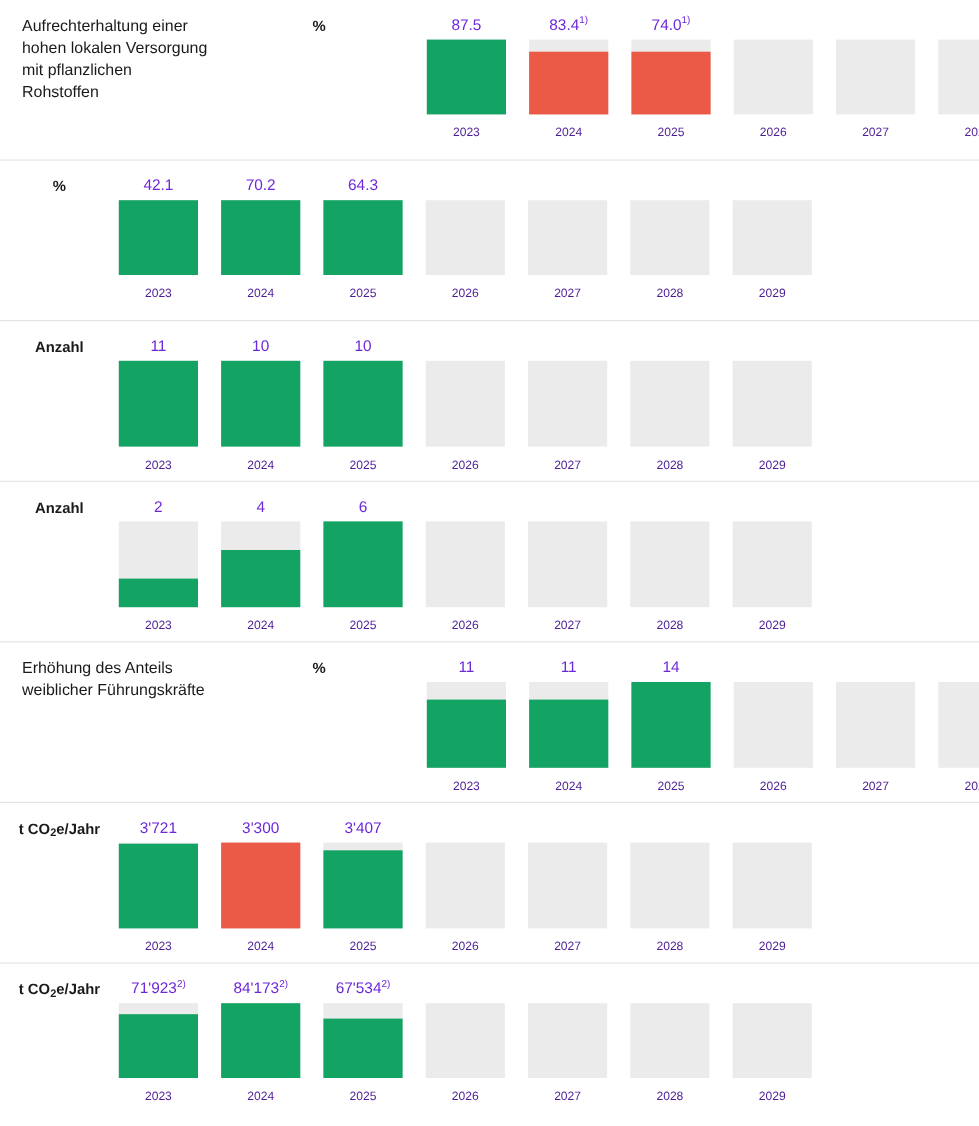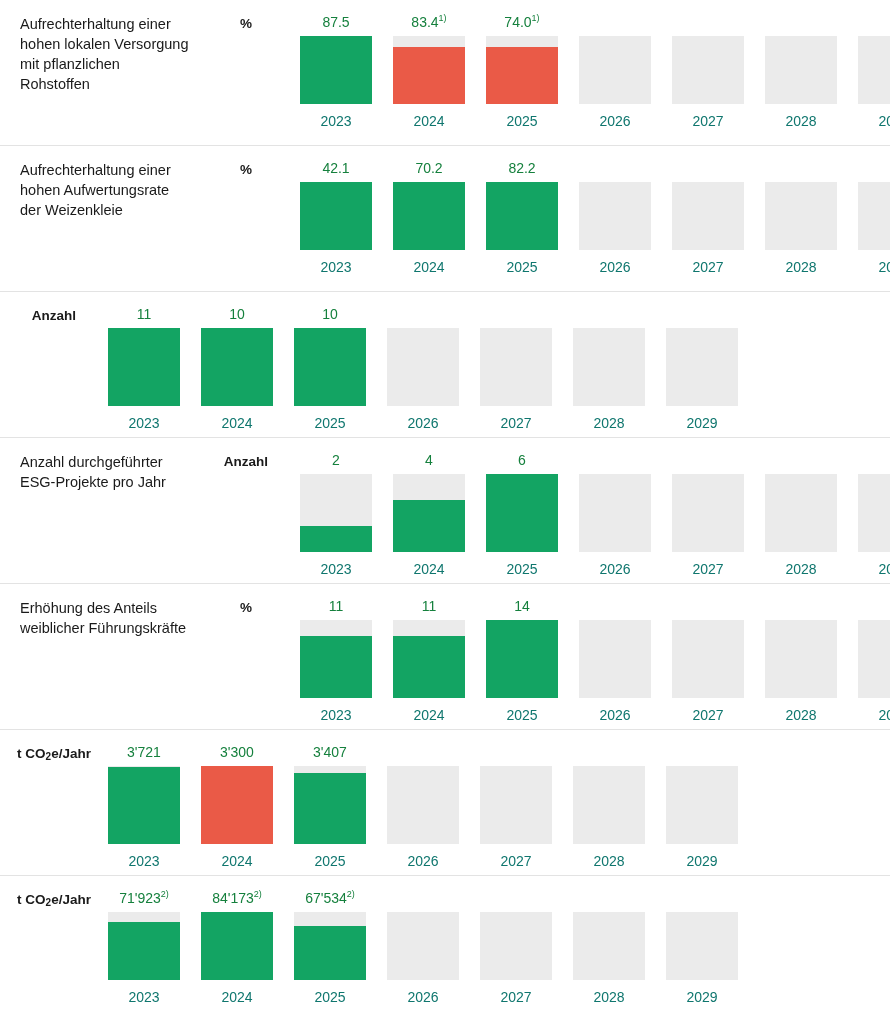--- a/index.html
+++ b/index.html
@@ -72,21 +72,21 @@
     margin-right: 21px;
     display: flex;
     flex-direction: column;
     align-items: center;
   }
   .bar-col:last-child {
     margin-right: 0;
   }
   .value {
     font-size: 14px;
-    color: #15803d;
+    color: #6d28d9;
     height: 20px;
     line-height: 20px;
     white-space: nowrap;
     text-align: center;
   }
   .value sup {
     font-size: 9px;
     vertical-align: super;
     line-height: 0;
   }
@@ -100,33 +100,33 @@
     position: absolute;
     left: 0;
     right: 0;
     bottom: 0;
     background: #13a463;
   }
   .fill.red {
     background: #ea5a47;
   }
   .year {
-    font-size: 14px;
-    color: #0f766e;
+    font-size: 11px;
+    color: #4c1d95;
     margin-top: 9px;
     height: 16px;
     line-height: 16px;
   }
 </style>
 </head>
 <body>
 
 <div class="sheet">
   <div id="rows-container">
-      <div class="row" style="height: 146px;">
+      <div class="row" style="height: 146px; gap: 44px;">
         <div class="label-cell">Aufrechterhaltung einer hohen lokalen Versorgung mit pflanzlichen Rohstoffen</div>
         <div class="unit-cell">%</div>
         <div class="chart-cell">
           <div class="bars">
             <div class="bar-col">
               <div class="value">87.5</div>
               <div class="track" style="height: 68px; background: rgb(235, 235, 235);">
                 <div class="fill" style="height: 100%; background: rgb(19, 164, 99);"></div>
               </div>
               <div class="year">2023</div>
@@ -161,40 +161,39 @@
               <div class="year">2028</div>
             </div>
             <div class="bar-col">
               <div class="track" style="height: 68px; background: rgb(235, 235, 235);"></div>
               <div class="year">2029</div>
             </div>
           </div>
         </div>
       </div>
       <div class="row" style="height: 146px;">
-        <div class="label-cell">Aufrechterhaltung einer hohen Aufwertungsrate der Weizenkleie</div>
         <div class="unit-cell">%</div>
         <div class="chart-cell">
           <div class="bars">
             <div class="bar-col">
               <div class="value">42.1</div>
               <div class="track" style="height: 68px; background: rgb(235, 235, 235);">
                 <div class="fill" style="height: 100%; background: rgb(19, 164, 99);"></div>
               </div>
               <div class="year">2023</div>
             </div>
             <div class="bar-col">
               <div class="value">70.2</div>
               <div class="track" style="height: 68px; background: rgb(235, 235, 235);">
                 <div class="fill" style="height: 100%; background: rgb(19, 164, 99);"></div>
               </div>
               <div class="year">2024</div>
             </div>
             <div class="bar-col">
-              <div class="value">82.2</div>
+              <div class="value">64.3</div>
               <div class="track" style="height: 68px; background: rgb(235, 235, 235);">
                 <div class="fill" style="height: 100%; background: rgb(19, 164, 99);"></div>
               </div>
               <div class="year">2025</div>
             </div>
             <div class="bar-col">
               <div class="value">&nbsp;</div>
               <div class="track" style="height: 68px; background: rgb(235, 235, 235);"></div>
               <div class="year">2026</div>
             </div>
@@ -256,21 +255,20 @@
               <div class="year">2028</div>
             </div>
             <div class="bar-col">
               <div class="track" style="height: 78px; background: rgb(235, 235, 235);"></div>
               <div class="year">2029</div>
             </div>
           </div>
         </div>
       </div>
       <div class="row" style="height: 146px;">
-        <div class="label-cell">Anzahl durchgeführter ESG-Projekte pro Jahr</div>
         <div class="unit-cell">Anzahl</div>
         <div class="chart-cell">
           <div class="bars">
             <div class="bar-col">
               <div class="value">2</div>
               <div class="track" style="height: 78px; background: rgb(235, 235, 235);">
                 <div class="fill" style="height: 33%; background: rgb(19, 164, 99);"></div>
               </div>
               <div class="year">2023</div>
             </div>
@@ -303,21 +301,21 @@
               <div class="track" style="height: 78px; background: rgb(235, 235, 235);"></div>
               <div class="year">2028</div>
             </div>
             <div class="bar-col">
               <div class="track" style="height: 78px; background: rgb(235, 235, 235);"></div>
               <div class="year">2029</div>
             </div>
           </div>
         </div>
       </div>
-      <div class="row" style="height: 146px;">
+      <div class="row" style="height: 146px; gap: 44px;">
         <div class="label-cell">Erhöhung des Anteils weiblicher Führungskräfte</div>
         <div class="unit-cell">%</div>
         <div class="chart-cell">
           <div class="bars">
             <div class="bar-col">
               <div class="value">11</div>
               <div class="track" style="height: 78px; background: rgb(235, 235, 235);">
                 <div class="fill" style="height: 79%; background: rgb(19, 164, 99);"></div>
               </div>
               <div class="year">2023</div>

